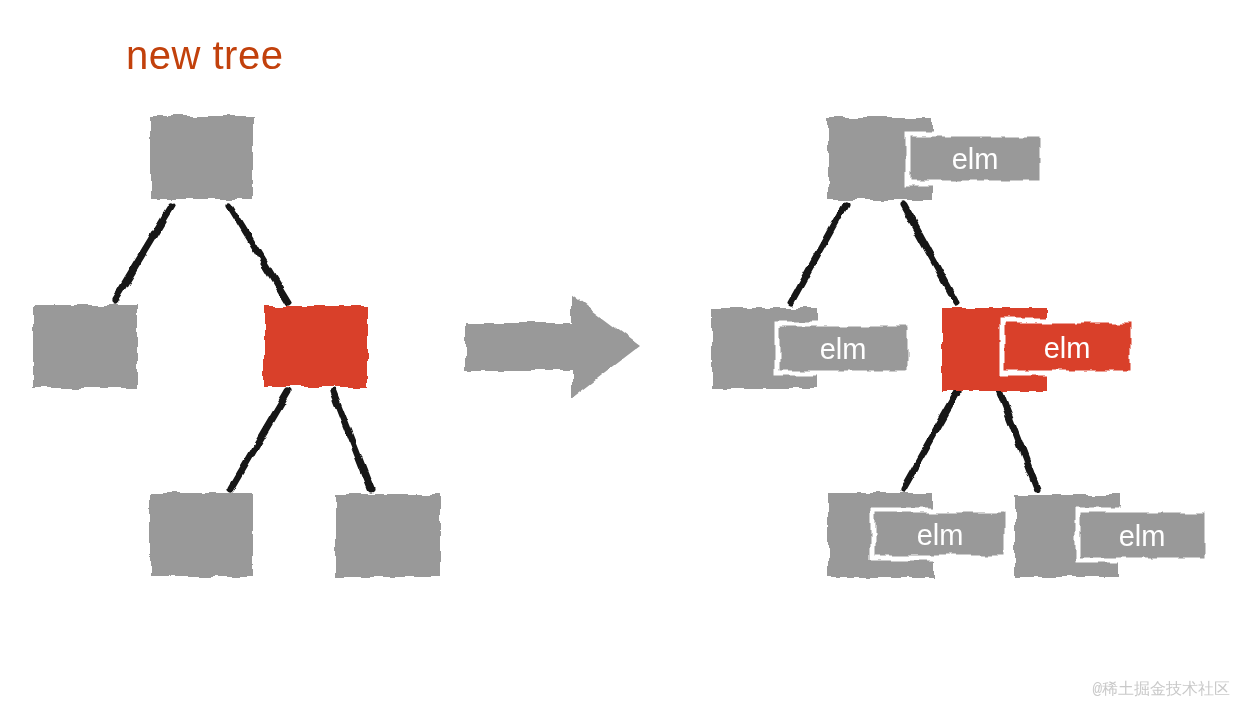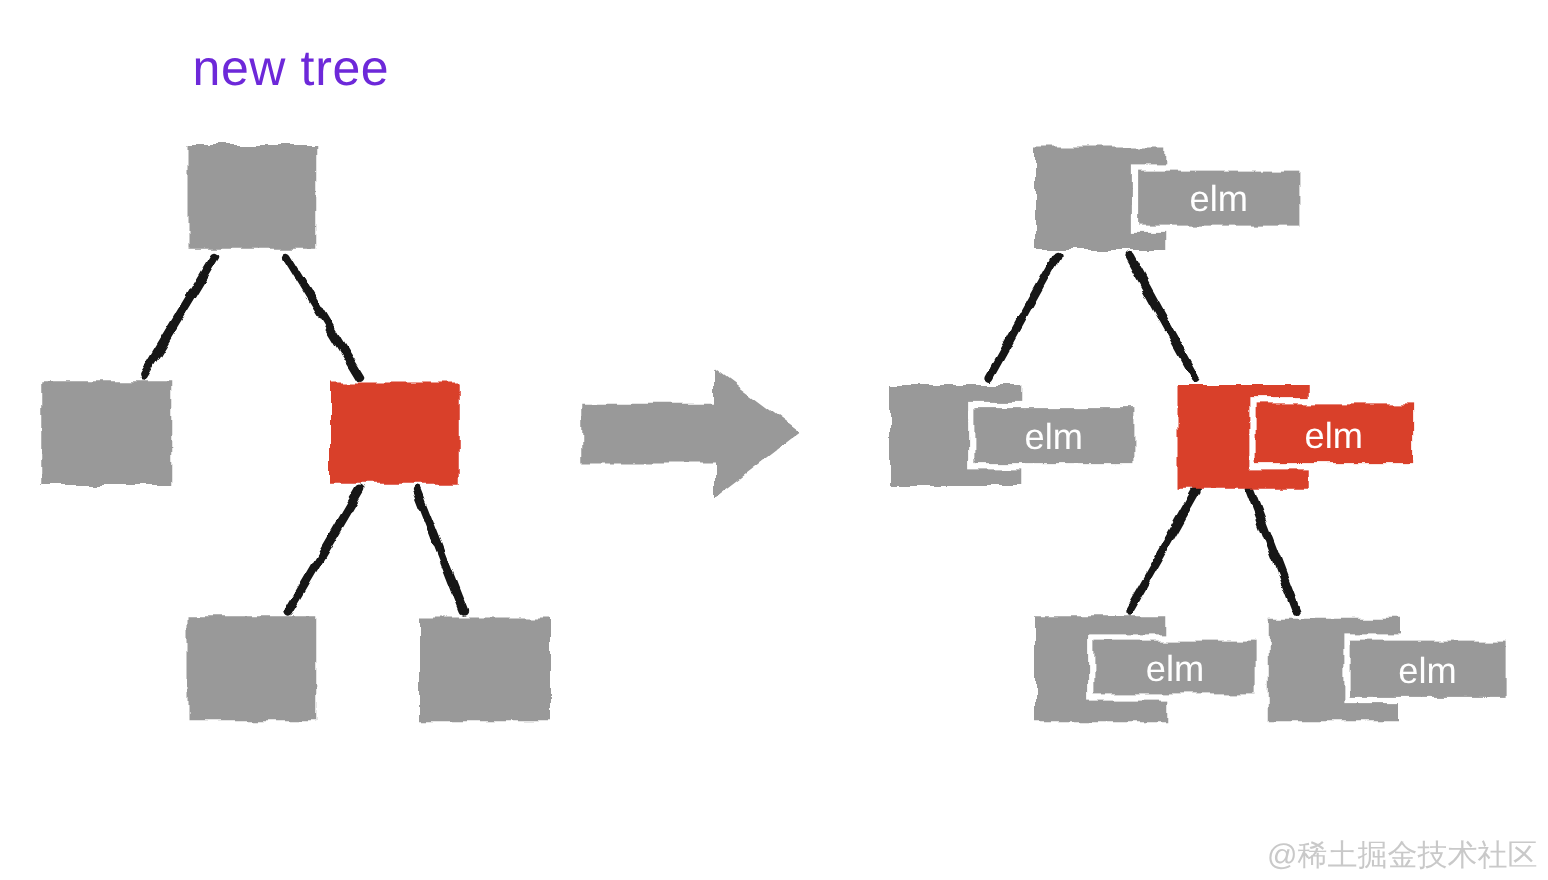--- a/index.html
+++ b/index.html
@@ -2,32 +2,32 @@
 <html><head>
 <meta charset="utf-8">
 <style>
   html,body{margin:0;padding:0;background:#ffffff;}
   .canvas{
     position:relative;width:1238px;height:704px;background:#ffffff;overflow:hidden;
     font-family:"Liberation Sans","DejaVu Sans",sans-serif;
   }
   .canvas svg{position:absolute;left:0;top:0;}
   .tree-title{
-    position:absolute;font-size:40px;font-weight:500;color:#6d28d9;
-    letter-spacing:0.5px;white-space:nowrap;margin-left:28px;
+    position:absolute;font-size:40px;font-weight:500;color:#c2410c;
+    letter-spacing:0.5px;white-space:nowrap;
   }
   .title-new{left:126px;top:33px;}
   .title-old{left:806px;top:32px;}
   .elm-text{
     font-family:"Liberation Sans","DejaVu Sans",sans-serif;
     font-size:29px;
   }
   .watermark{
-    position:absolute;right:8px;bottom:4px;font-size:24px;color:#c9c9c9;
-    font-family:Liberation Sans, sans-serif;white-space:nowrap;
+    position:absolute;right:8px;bottom:4px;font-size:16px;color:#c9c9c9;
+    font-family:Liberation Mono, monospace;white-space:nowrap;
   }
 </style>
 </head>
 <body>
 
 <div class="canvas">
 
   <svg width="1238" height="704" viewBox="0 0 1238 704">
     <defs>
       <filter id="roughen" x="-8%" y="-8%" width="116%" height="116%">

